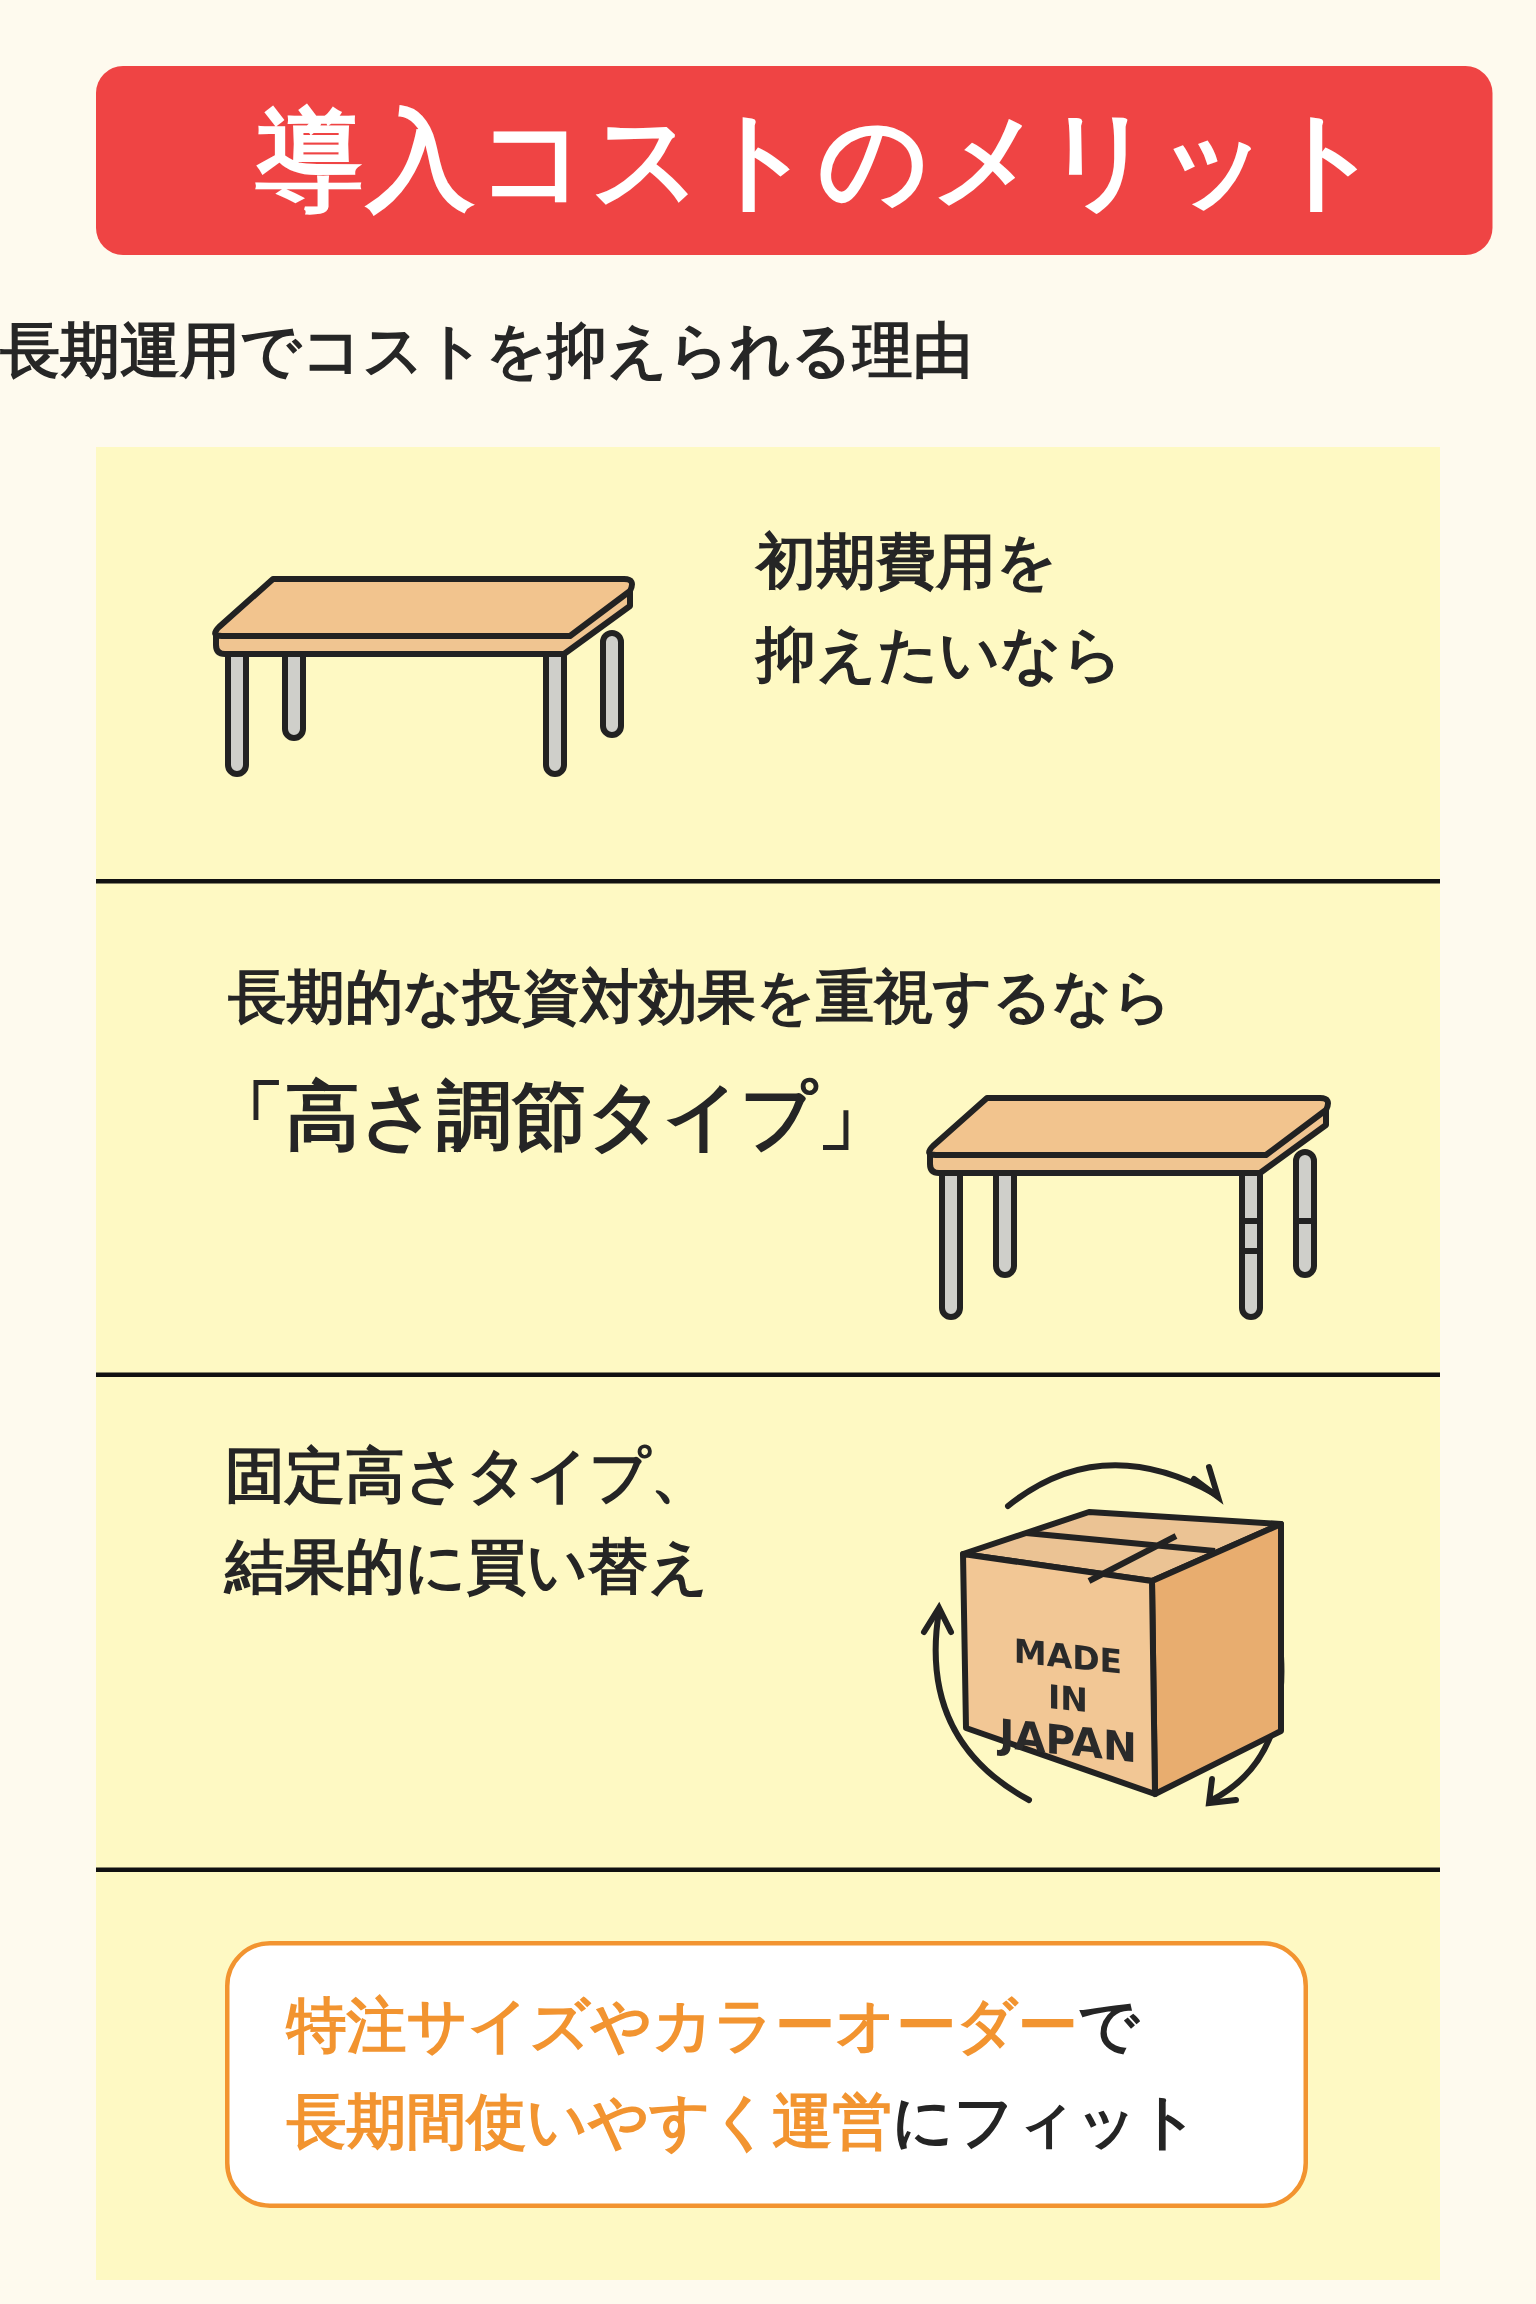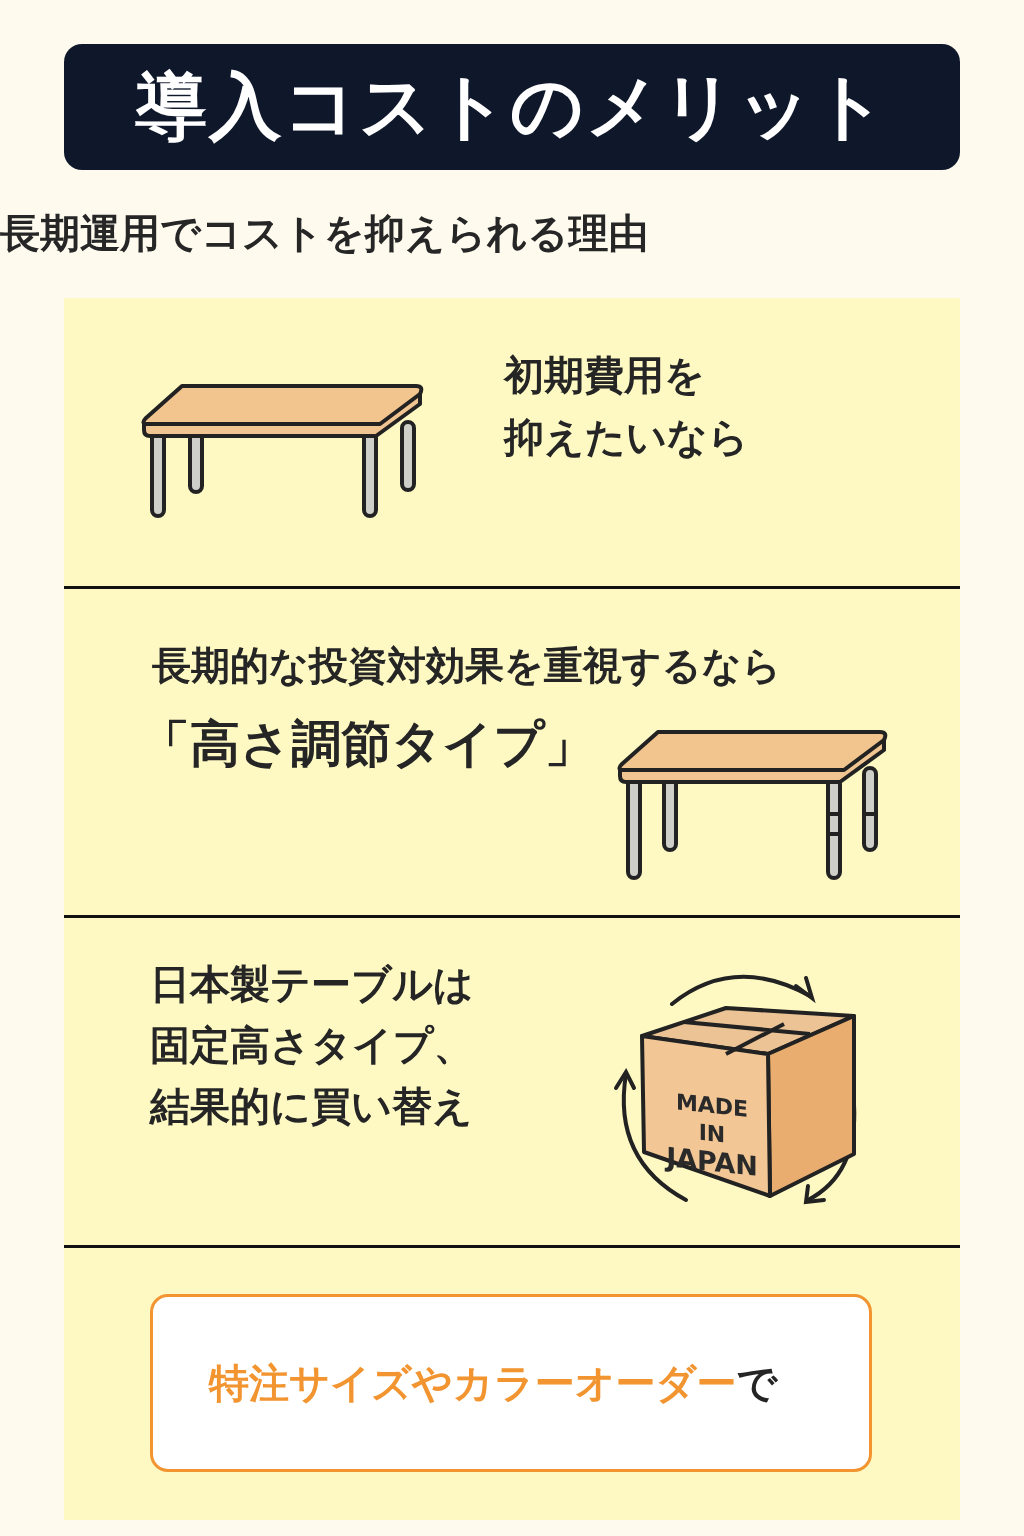--- a/index.html
+++ b/index.html
@@ -5,22 +5,22 @@
   html, body { margin: 0; padding: 0; }
   body {
     width: 1024px; height: 1536px;
     background: #fefaee;
     position: relative; overflow: hidden;
     font-family: "DejaVu Sans", "Liberation Sans", sans-serif;
     color: #222;
   }
   .banner {
     position: absolute; left: 64px; top: 44px; width: 896px; height: 126px;
-    background: #0f172a; border-radius: 18px;
-    display: flex; align-items: center; justify-content: center;
+    background: #ef4444; border-radius: 18px;
+    display: flex; align-items: center; justify-content: center; padding-left: 35px;
   }
   .banner-title {
     color: #fff; font-size: 72px; font-weight: bold; letter-spacing: 2px;
   }
   .subtitle {
     position: absolute; left: 0; right: 0; top: 206px;
     text-align: left; font-size: 40px; font-weight: bold; color: #262626;
   }
   .card {
     position: absolute; left: 64px; top: 298px; width: 896px; height: 1222px;
@@ -29,23 +29,23 @@
   .divider { position: absolute; left: 0; width: 896px; height: 3px; background: #111; }
   .sec-text { position: absolute; font-weight: bold; color: #252525; }
   .t1 { left: 440px; top: 46px; font-size: 40px; line-height: 62px; }
   .t1 .big { font-size: 46px; line-height: 70px; margin-left: -10px; }
   .t2 { left: 88px; top: 343px; font-size: 39px; line-height: 50px; }
   .t2 .big { display: block; font-size: 50px; line-height: 70px; margin-top: 18px; margin-left: -12px; }
   .t3 { left: 86px; top: 656px; font-size: 40px; line-height: 61px; }
   .illus { position: absolute; }
   .cta {
     position: absolute; left: 86px; top: 996px; width: 722px; height: 178px;
-    border: 3px solid #f29430; border-radius: 18px; background: #fff;
+    border: 3px solid #f29430; border-radius: 30px; background: #fff;
     box-sizing: border-box;
-    display: flex; flex-direction: column; justify-content: center; padding-left: 56px;
+    display: flex; flex-direction: column; justify-content: center; padding-left: 38px;
     font-size: 40px; font-weight: bold; line-height: 64px;
   }
   .orange { color: #f29430; }
   .dark { color: #252525; }
 </style>
 </head>
 <body>
 
 <div class="banner">
   <span class="banner-title">導入コストのメリット</span>
@@ -86,21 +86,20 @@
       <rect x="250" y="40" width="12" height="82" rx="6" fill="#cfcfca"></rect>
       <line x1="250" y1="86" x2="262" y2="86"></line>
       <path d="M6 40 L6 48 Q6 54 12 54 L226 54 L270 22 L270 10 Z" fill="#f0c591"></path>
       <path d="M44 4 L266 4 Q274 4 270 12 L230 42 L10 42 Q2 42 8 36 Z" fill="#f2c48e"></path>
     </g>
   </svg>
 
   <div class="divider" style="top:617px;"></div>
 
   <div class="sec-text t3">
-    <div>日本製テーブルは</div>
     <div>固定高さタイプ、</div>
     <div>結果的に買い替え</div>
   </div>
   <div class="illus" style="left:540px; top:666px; width:290px; height:250px;">
     <svg width="290" height="250" viewBox="0 0 290 250" style="position:absolute;left:0;top:0;">
       <g fill="none" stroke="#222" stroke-width="4" stroke-linecap="round">
         <path d="M68 40 Q130 -10 206 32"></path>
         <path d="M192 22 L208 34 L202 14"></path>
         <path d="M250 140 Q254 210 204 236"></path>
         <path d="M204 222 L202 238 L220 236"></path>
@@ -119,14 +118,17 @@
       <div style="font-size:27px;">JAPAN</div>
     </div>
   </div>
 
   <div class="divider" style="top:947px;"></div>
 
   <div class="cta">
     <div>
       <span class="orange">特注サイズやカラーオーダー</span><span class="dark">で</span>
     </div>
+    <div>
+      <span class="orange">長期間使いやすく運営</span><span class="dark">にフィット</span>
+    </div>
   </div>
 </div>
 
 </body></html>

